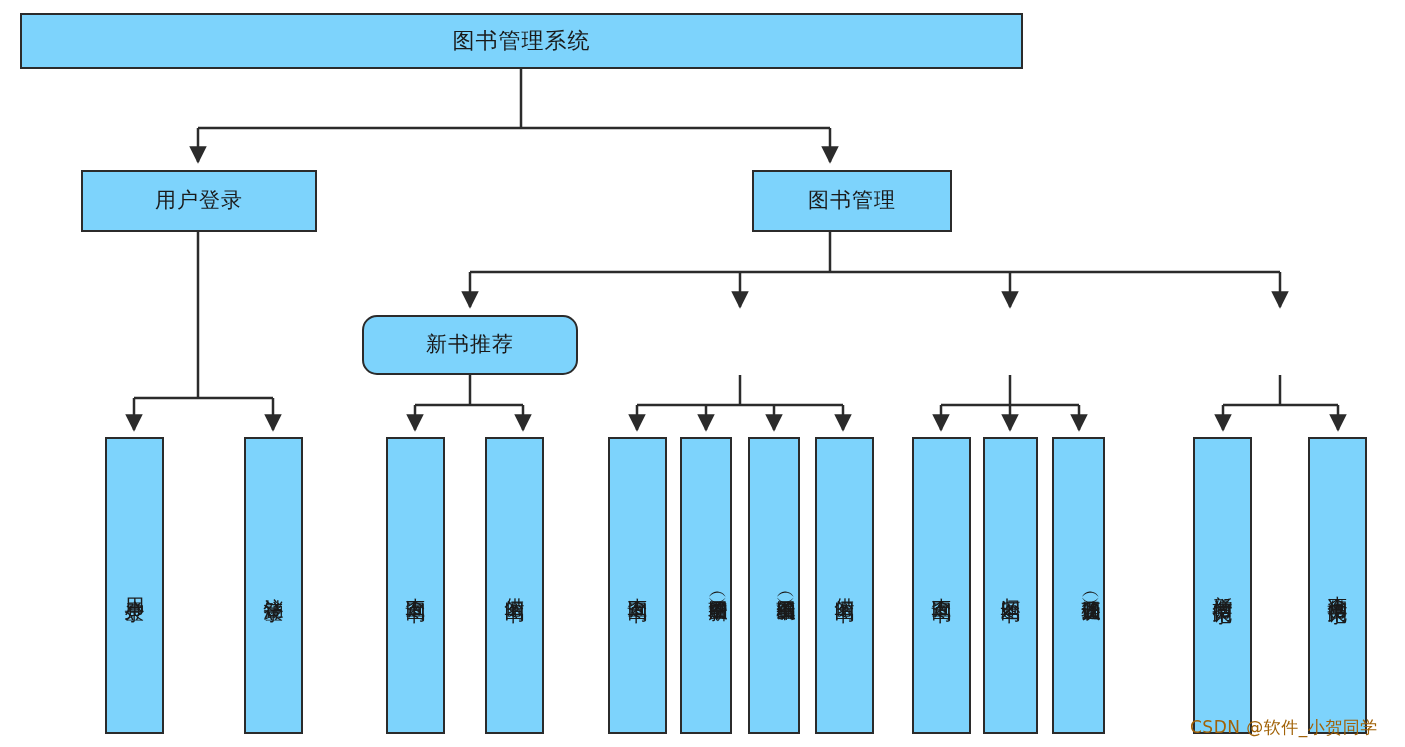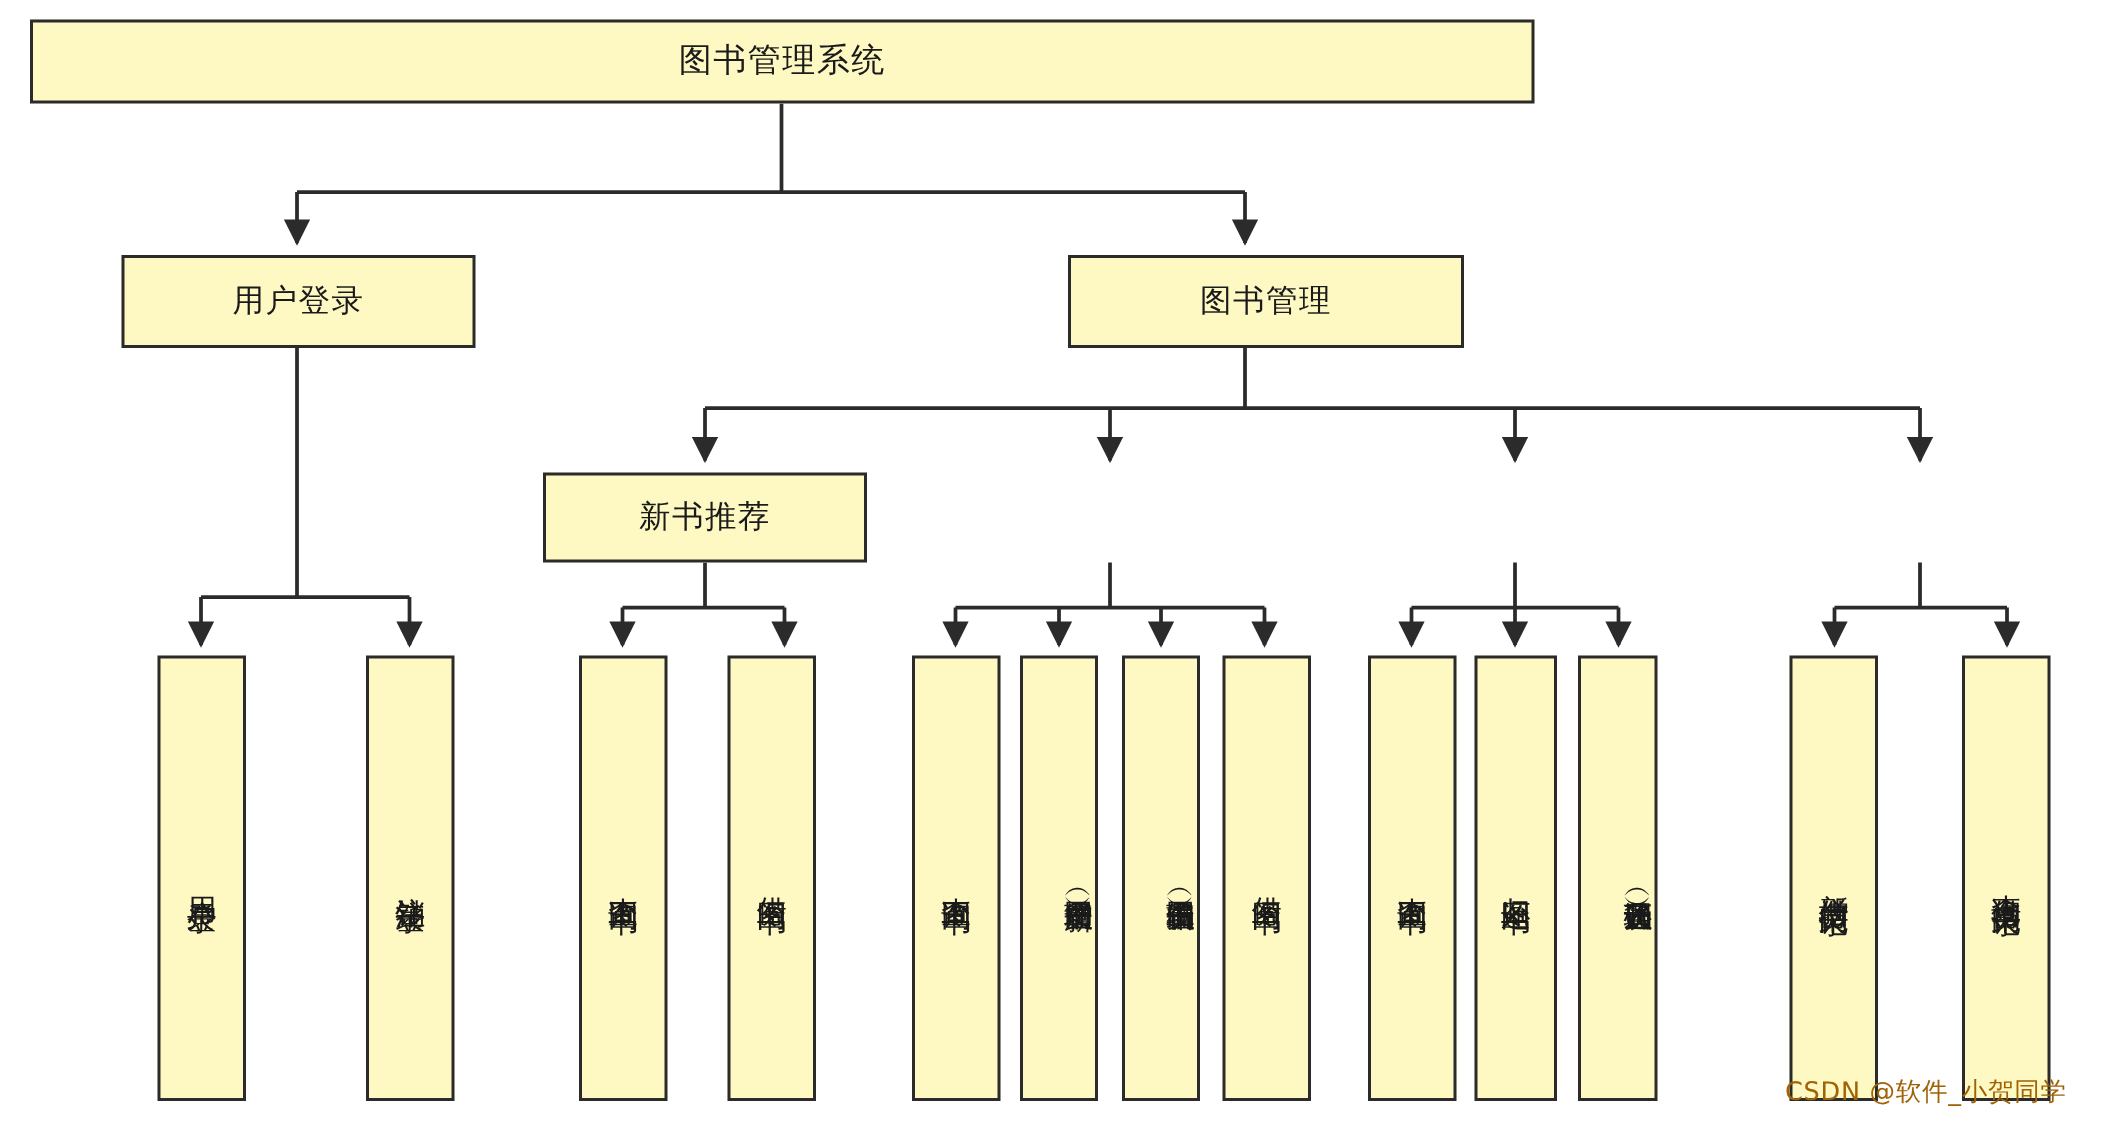--- a/index.html
+++ b/index.html
@@ -21,21 +21,21 @@
     position: absolute;
     left: 0;
     top: 0;
     width: 1405px;
     height: 747px;
   }
   .node {
     position: absolute;
     box-sizing: border-box;
     border: 2px solid #2b2b2b;
-    background: #fef9c3;
+    background: #7dd3fc;
     display: flex;
     align-items: center;
     justify-content: center;
     color: #1a1a1a;
   }
   .node-h {
     font-size: 21px;
     letter-spacing: 1px;
     line-height: 1.1;
     white-space: nowrap;
@@ -137,25 +137,25 @@
     </g>
   </svg>
 
   <div class="node node-h node-root" style="left:20px; top:13px; width:1003px; height:56px;">
     <span>图书管理系统</span>
   </div>
 
   <div class="node node-h" style="left:81px; top:170px; width:236px; height:62px;">
     <span>用户登录</span>
   </div>
-  <div class="node node-h" style="left:712px; top:170px; width:264px; height:62px;">
+  <div class="node node-h" style="left:752px; top:170px; width:200px; height:62px;">
     <span>图书管理</span>
   </div>
 
-  <div class="node node-h" style="left:362px; top:315px; width:216px; height:60px;">
+  <div class="node node-h" style="left:362px; top:315px; width:216px; height:60px;border-radius:15px;">
     <span>新书推荐</span>
   </div>
 
   <div class="node node-v" style="left:105px; top:437px; width:59px; height:297px;">
     <span>用户登录</span>
   </div>
   <div class="node node-v" style="left:244px; top:437px; width:59px; height:297px;">
     <span>注销登录</span>
   </div>
 

